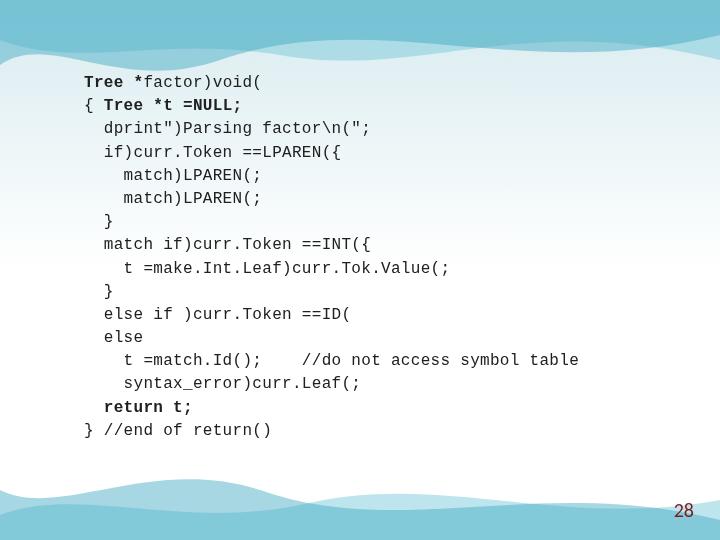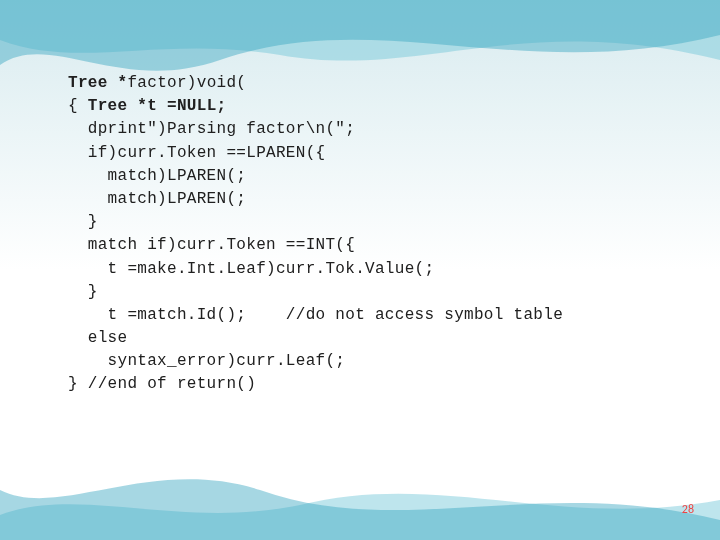--- a/index.html
+++ b/index.html
@@ -11,36 +11,36 @@
   }
   .wave-container {
     position: absolute;
     top: 0; left: 0;
     width: 720px; height: 540px;
     pointer-events: none;
   }
   .code-block {
     position: absolute;
     top: 72px;
-    left: 68px;
+    left: 84px;
     font-family: "Courier New", Courier, monospace;
     font-size: 16px;
     line-height: 1.45;
     color: #202020;
     letter-spacing: 0.3px;
   }
   .code-block div { white-space: pre; }
   .b { font-weight: bold; }
   .page-num {
     position: absolute;
-    bottom: 24px;
+    bottom: 18px;
     right: 26px;
     font-family: Calibri, Arial, sans-serif;
-    font-size: 12px;
-    color: #ef4444;
+    font-size: 20px;
+    color: #7f1d1d;
   }
 </style>
 </head>
 <body>
 
 <svg class="wave-container" viewBox="0 0 720 540">
   <path d="M 0 0 L 720 0 L 720 60 C 520 10, 420 80, 280 55 C 160 35, 80 70, 0 40 Z" fill="#6ec5d8" opacity="0.45"></path>
   <path d="M 0 0 L 720 0 L 720 35 C 520 85, 380 5, 220 60 C 120 95, 50 30, 0 65 Z" fill="#3aa6c0" opacity="0.45"></path>
   <path d="M 0 540 L 720 540 L 720 500 C 560 530, 440 470, 300 505 C 180 530, 80 485, 0 515 Z" fill="#6ec5d8" opacity="0.45"></path>
   <path d="M 0 540 L 720 540 L 720 520 C 540 475, 400 540, 260 490 C 150 455, 60 520, 0 490 Z" fill="#3aa6c0" opacity="0.45"></path>
@@ -50,19 +50,21 @@
   <div><span class="b">Tree *</span><span>factor)void(</span></div>
   <div><span>{ </span><span class="b">Tree *t =NULL;</span></div>
   <div>  dprint")Parsing factor\n(";</div>
   <div>  if)curr.Token ==LPAREN({</div>
   <div>    match)LPAREN(;</div>
   <div>    match)LPAREN(;</div>
   <div>  }</div>
   <div>  match if)curr.Token ==INT({</div>
   <div>    t =make.Int.Leaf)curr.Tok.Value(;</div>
   <div>  }</div>
+  <div>  else if )curr.Token ==ID(</div>
+  <div>  else</div>
   <div>    t =match.Id();    //do not access symbol table</div>
-  <div>  else</div>
   <div>    syntax_error)curr.Leaf(;</div>
+  <div><span>  </span><span class="b">return t;</span></div>
   <div>} //end of return()</div>
 </div>
 
 <div class="page-num">28</div>
 
 </body></html>

